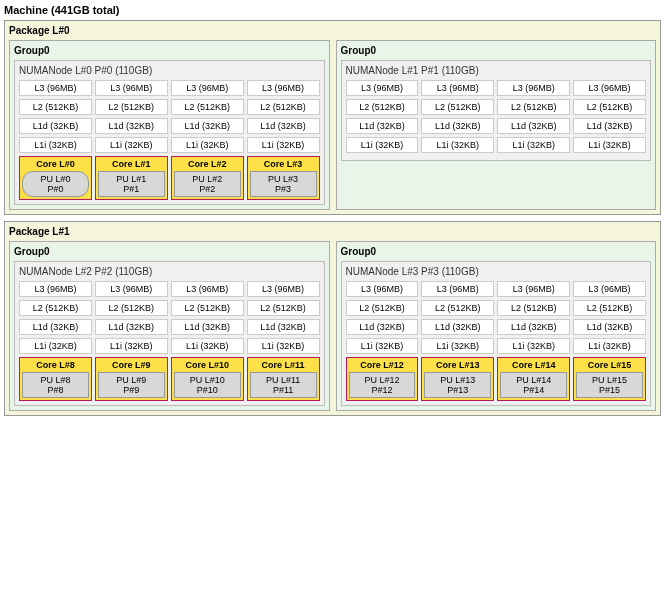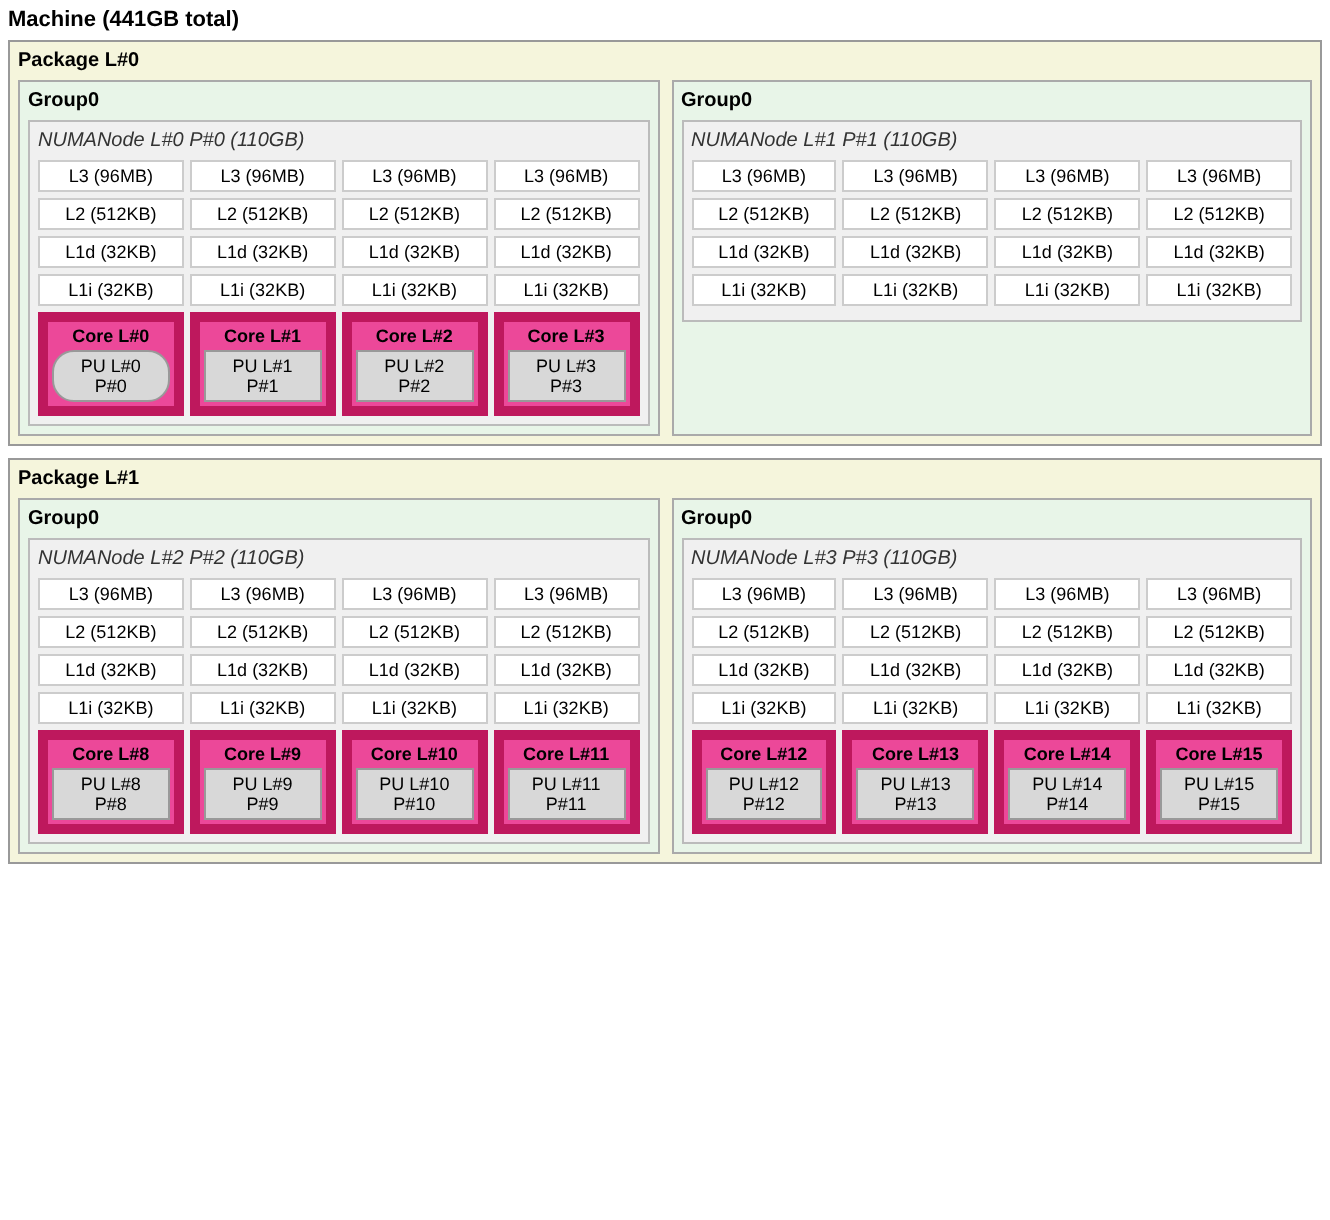--- a/index.html
+++ b/index.html
@@ -44,21 +44,20 @@
     }
     .numa-node {
       border: 1px solid #bbb;
       background: #f0f0f0;
       padding: 4px;
     }
     .numa-label {
       font-size: 10px;
       margin-bottom: 4px;
       color: #333;
-      font-style: italic;
     }
     .cache-row {
       display: flex;
       gap: 3px;
       margin-bottom: 3px;
     }
     .cache-cell {
       flex: 1;
       border: 1px solid #ccc;
       background: #fff;
@@ -66,22 +65,22 @@
       padding: 2px 1px;
       font-size: 9px;
     }
     .cores-row {
       display: flex;
       gap: 3px;
       margin-top: 3px;
     }
     .core-block {
       flex: 1;
-      border: 5px solid #be185d;
-      background: #ec4899;
+      border: 1px solid #be185d;
+      background: #fde047;
       padding: 2px;
     }
     .core-label {
       font-size: 9px;
       font-weight: bold;
       text-align: center;
       margin-bottom: 2px;
     }
     .pu-block {
       border: 1px solid #999;

